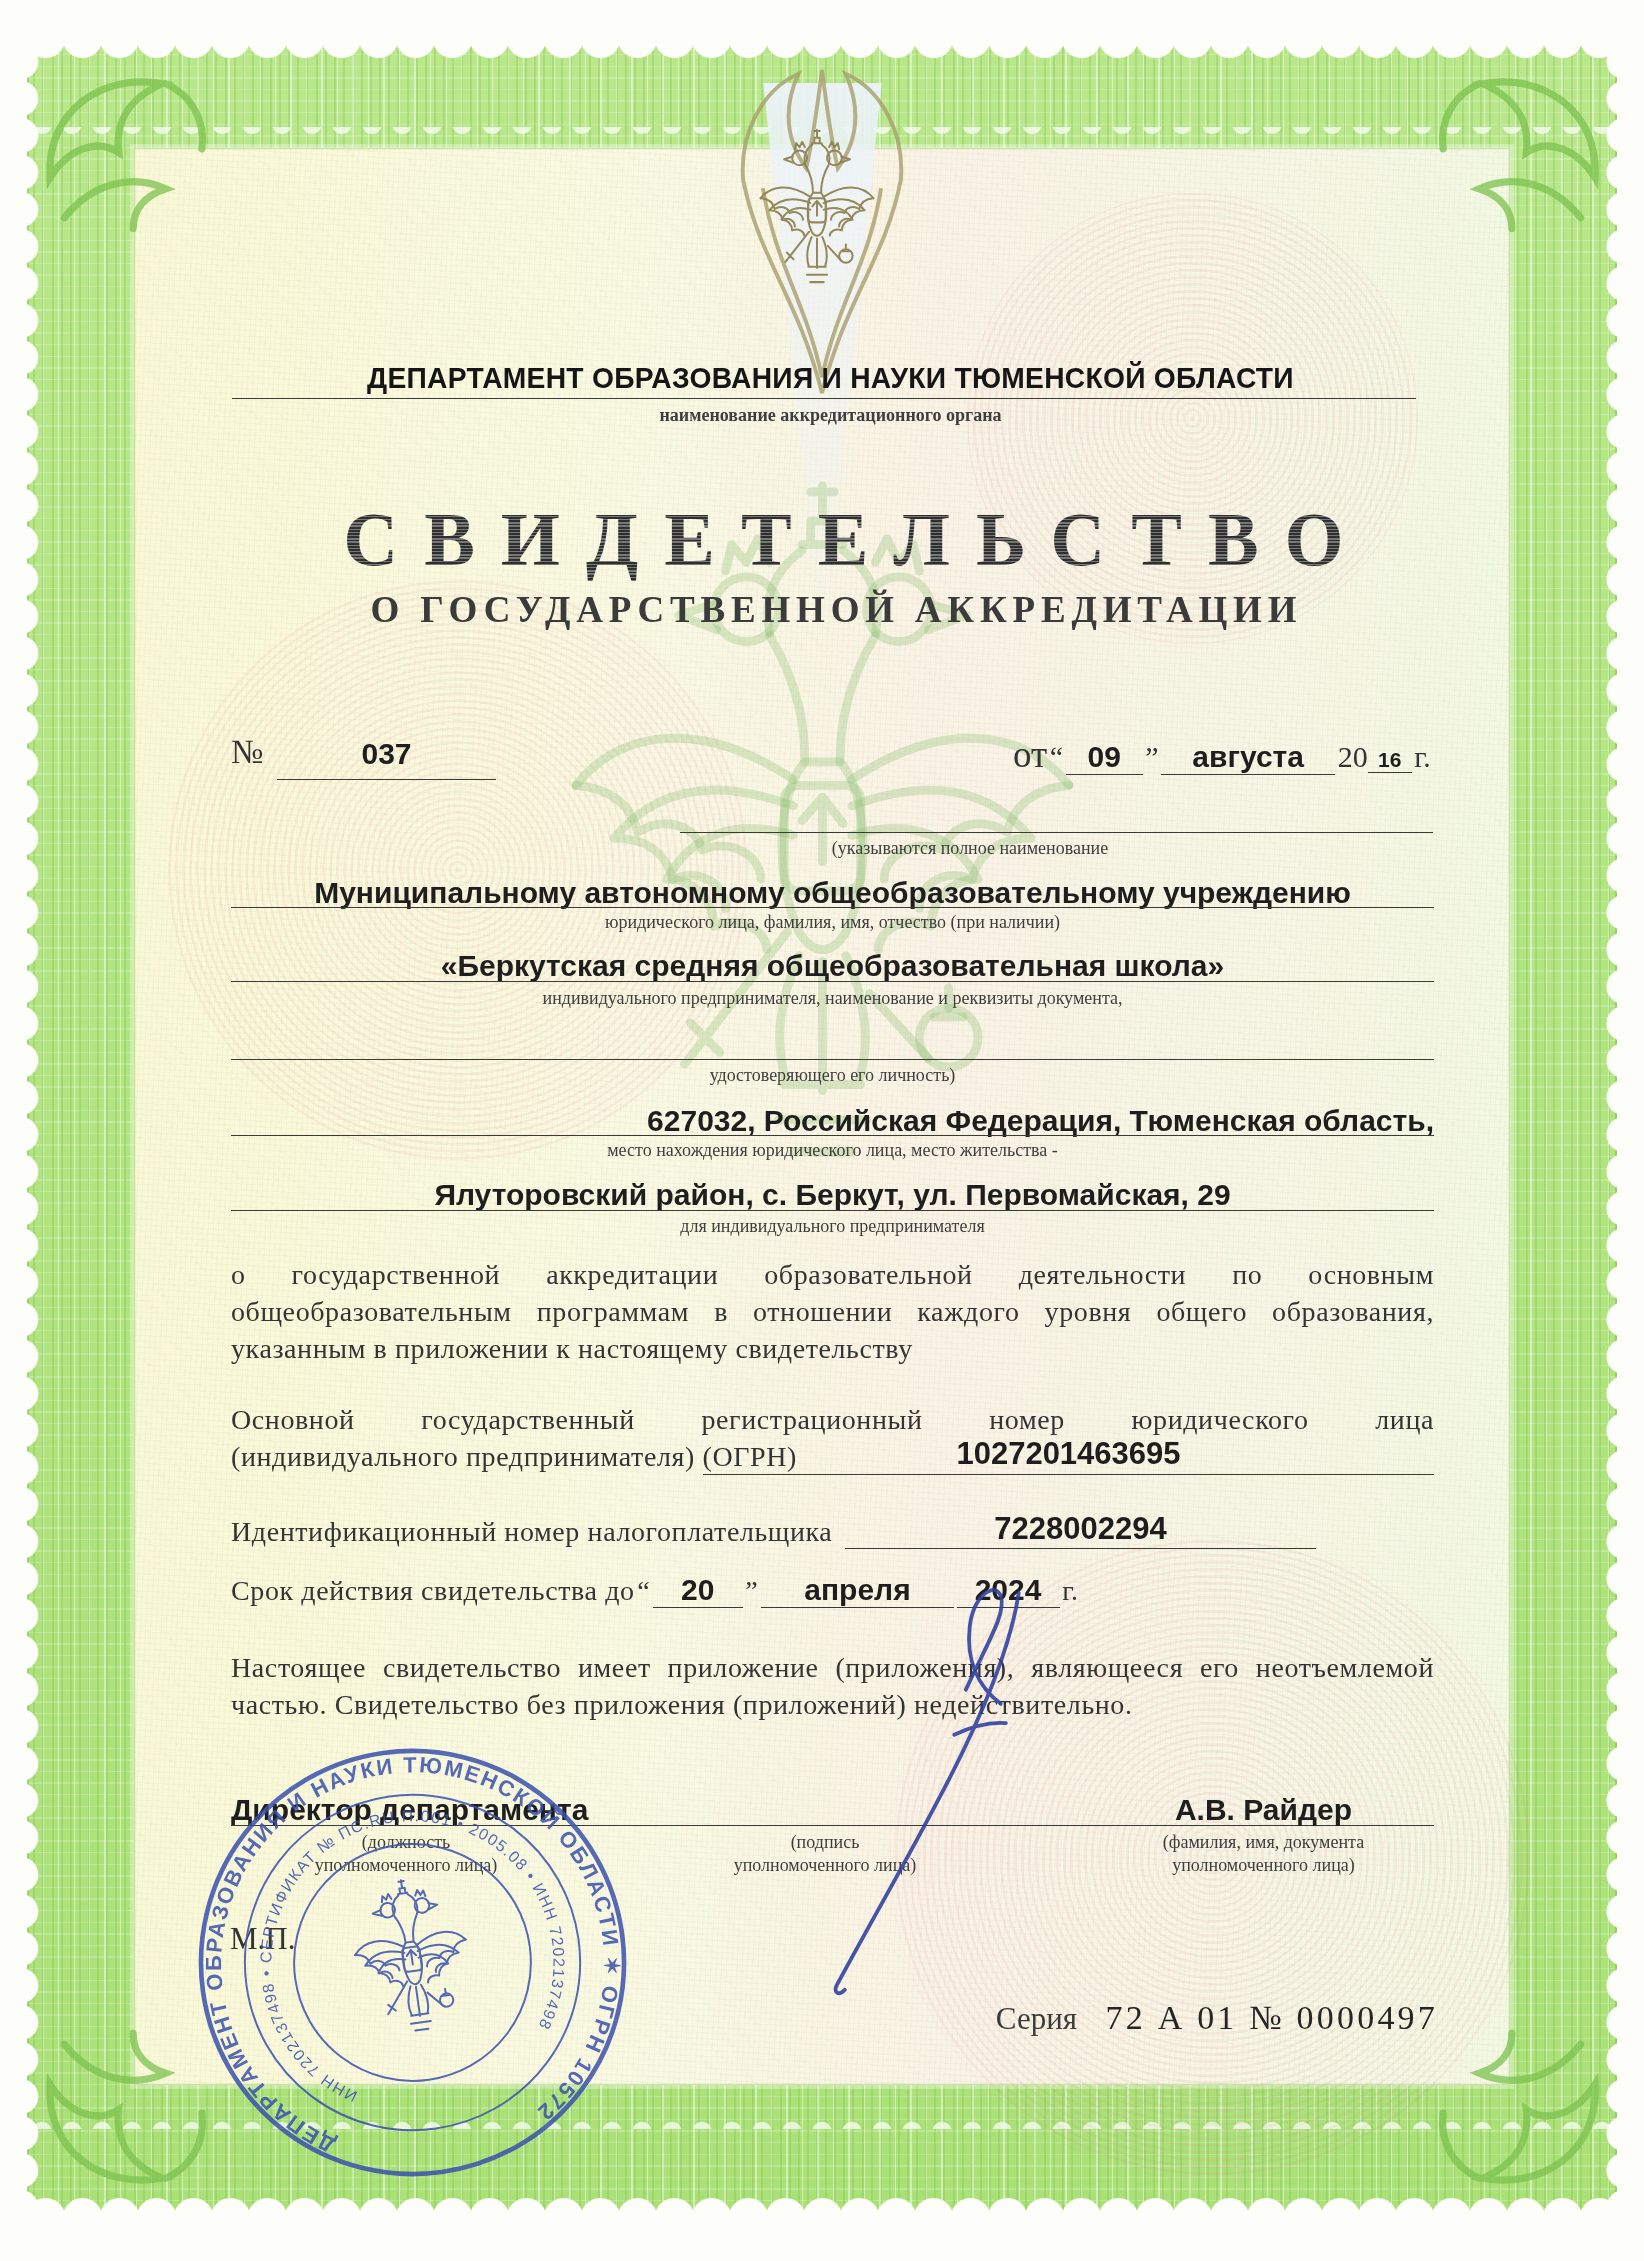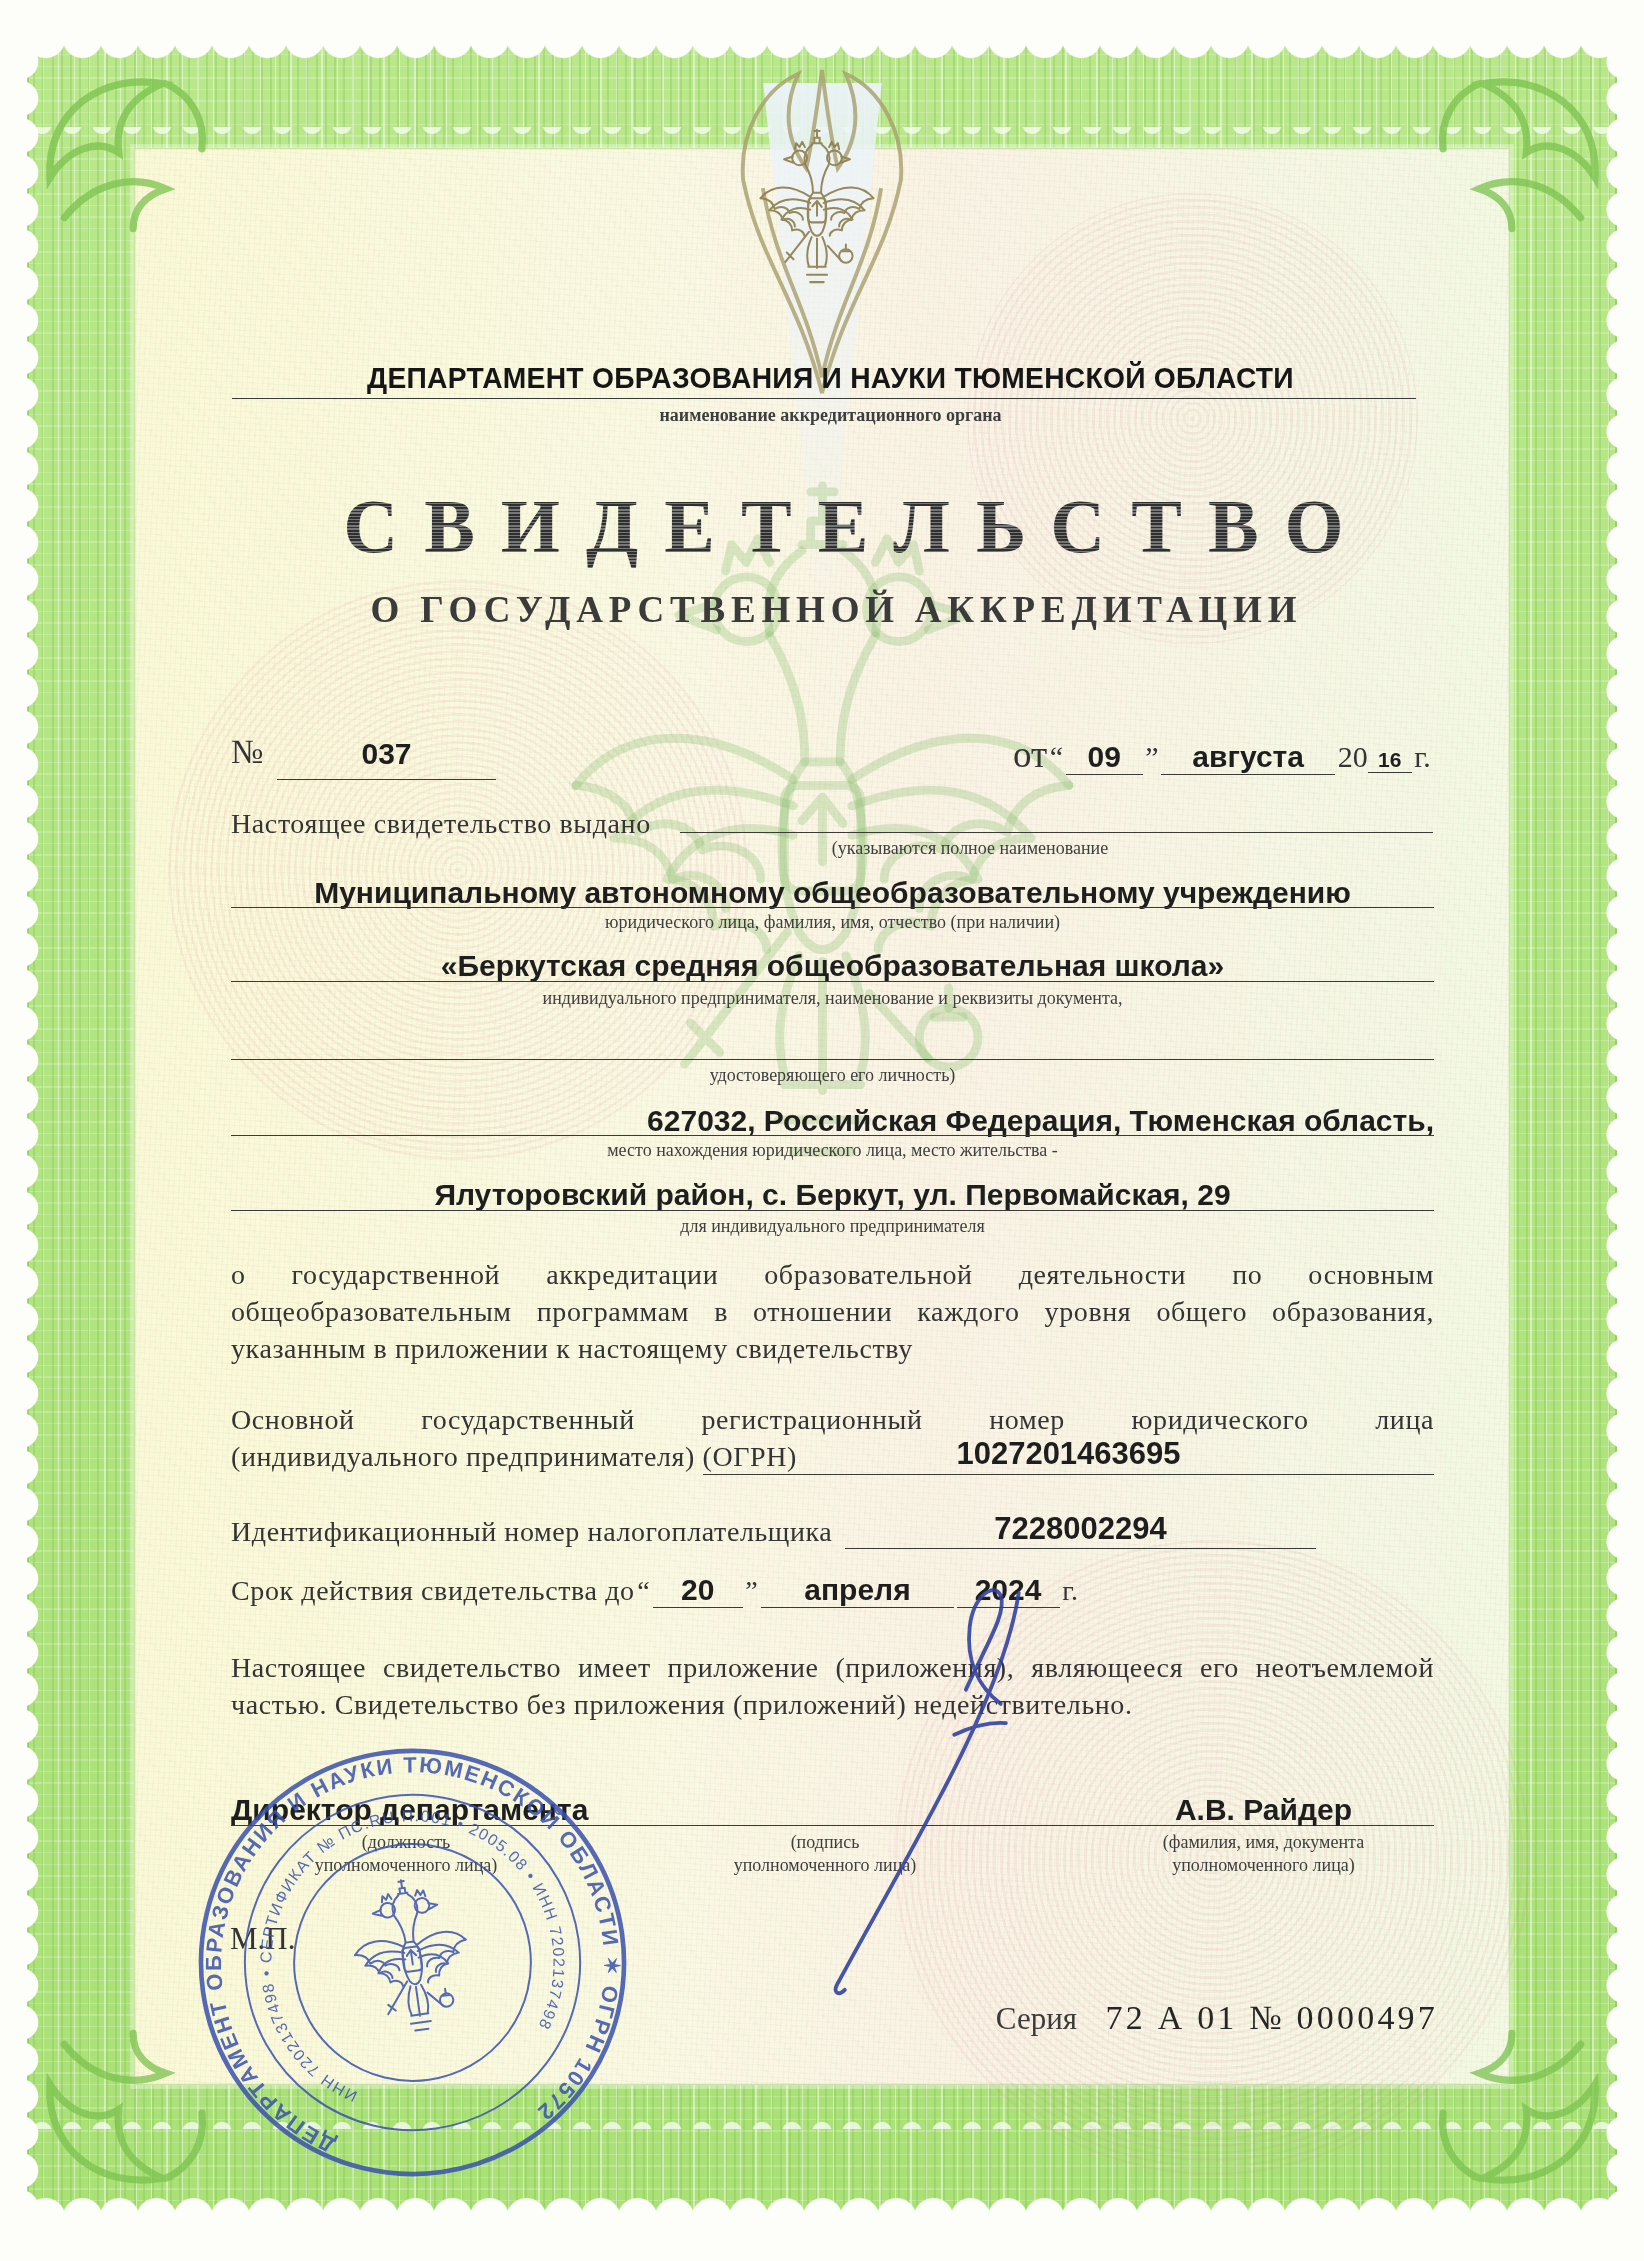--- a/index.html
+++ b/index.html
@@ -149,38 +149,37 @@
       <use href="#eagle" width="910" height="1530"></use>
     </svg>
   <svg class="emblem" viewBox="0 0 238 292" width="154" height="188">
       <use href="#eagle" width="238" height="292"></use>
     </svg>
 
   <div class="t sans bold org-title" style="left:229px;top:361px;width:1203px;text-align:center;">ДЕПАРТАМЕНТ ОБРАЗОВАНИЯ И НАУКИ ТЮМЕНСКОЙ ОБЛАСТИ</div>
   <div class="rule" style="left:232px;top:361px;width:1184px;height:37px;"></div>
   <div class="t serif cap" style="left:229px;top:405px;width:1203px;font-weight:700;">наименование аккредитационного органа</div>
 
-  <div class="t serif main-title" style="left:229px;top:483px;width:1229px;text-align:center;text-indent:26px;">СВИДЕТЕЛЬСТВО</div>
+  <div class="t serif main-title" style="left:229px;top:496px;width:1229px;text-align:center;text-indent:26px;">СВИДЕТЕЛЬСТВО</div>
   <div class="t serif sub-title" style="left:229px;top:588px;width:1209px;text-align:center;text-indent:5.8px;">О ГОСУДАРСТВЕННОЙ АККРЕДИТАЦИИ</div>
 
   <div class="t serif" style="left:231px;top:733px;font-size:34px;">№</div>
   <div class="t sans bold" style="left:277px;top:737px;width:219px;font-size:30px;text-align:center;">037</div>
   <div class="rule" style="left:277px;top:742px;width:219px;height:37px;"></div>
 
   <div class="t" style="left:1013px;top:733px;width:426px;">
     <span class="serif" style="font-size:37px;">от</span>
     <span class="serif" style="font-size:30px;">“</span>
     <span class="sans bold" style="display:inline-block;width:77px;font-size:30px;text-align:center;border-bottom:1.3px solid #3a3a38;">09</span>
     <span class="serif" style="font-size:30px;">”</span>
     <span class="sans bold" style="display:inline-block;width:174px;font-size:30px;text-align:center;border-bottom:1.3px solid #3a3a38;">августа</span>
     <span class="serif" style="font-size:30px;">20</span><span class="sans bold" style="display:inline-block;width:44px;font-size:21px;text-align:center;border-bottom:1.3px solid #3a3a38;">16</span>
     <span class="serif" style="font-size:30px;">г.</span>
   </div>
 
-  <div class="t serif body-44" style="left:231px;top:805px;">Настоящее свидетельство выдано</div>
   <div class="rule" style="left:680px;top:801px;width:753px;height:31px;"></div>
   <div class="t serif cap" style="left:680px;top:838px;width:580px;">(указываются полное наименование</div>
 
   <div class="t sans bold bline" style="left:231px;top:876px;width:1203px;text-align:center;">Муниципальному автономному общеобразовательному учреждению</div>
   <div class="rule" style="left:231px;top:876px;width:1203px;height:31px;"></div>
   <div class="t serif cap" style="left:231px;top:912px;width:1203px;">юридического лица, фамилия, имя, отчество (при наличии)</div>
 
   <div class="t sans bold bline" style="left:231px;top:949px;width:1203px;text-align:center;">«Беркутская средняя общеобразовательная школа»</div>
   <div class="rule" style="left:231px;top:949px;width:1203px;height:32px;"></div>
   <div class="t serif cap" style="left:231px;top:988px;width:1203px;">индивидуального предпринимателя, наименование и реквизиты документа,</div>

